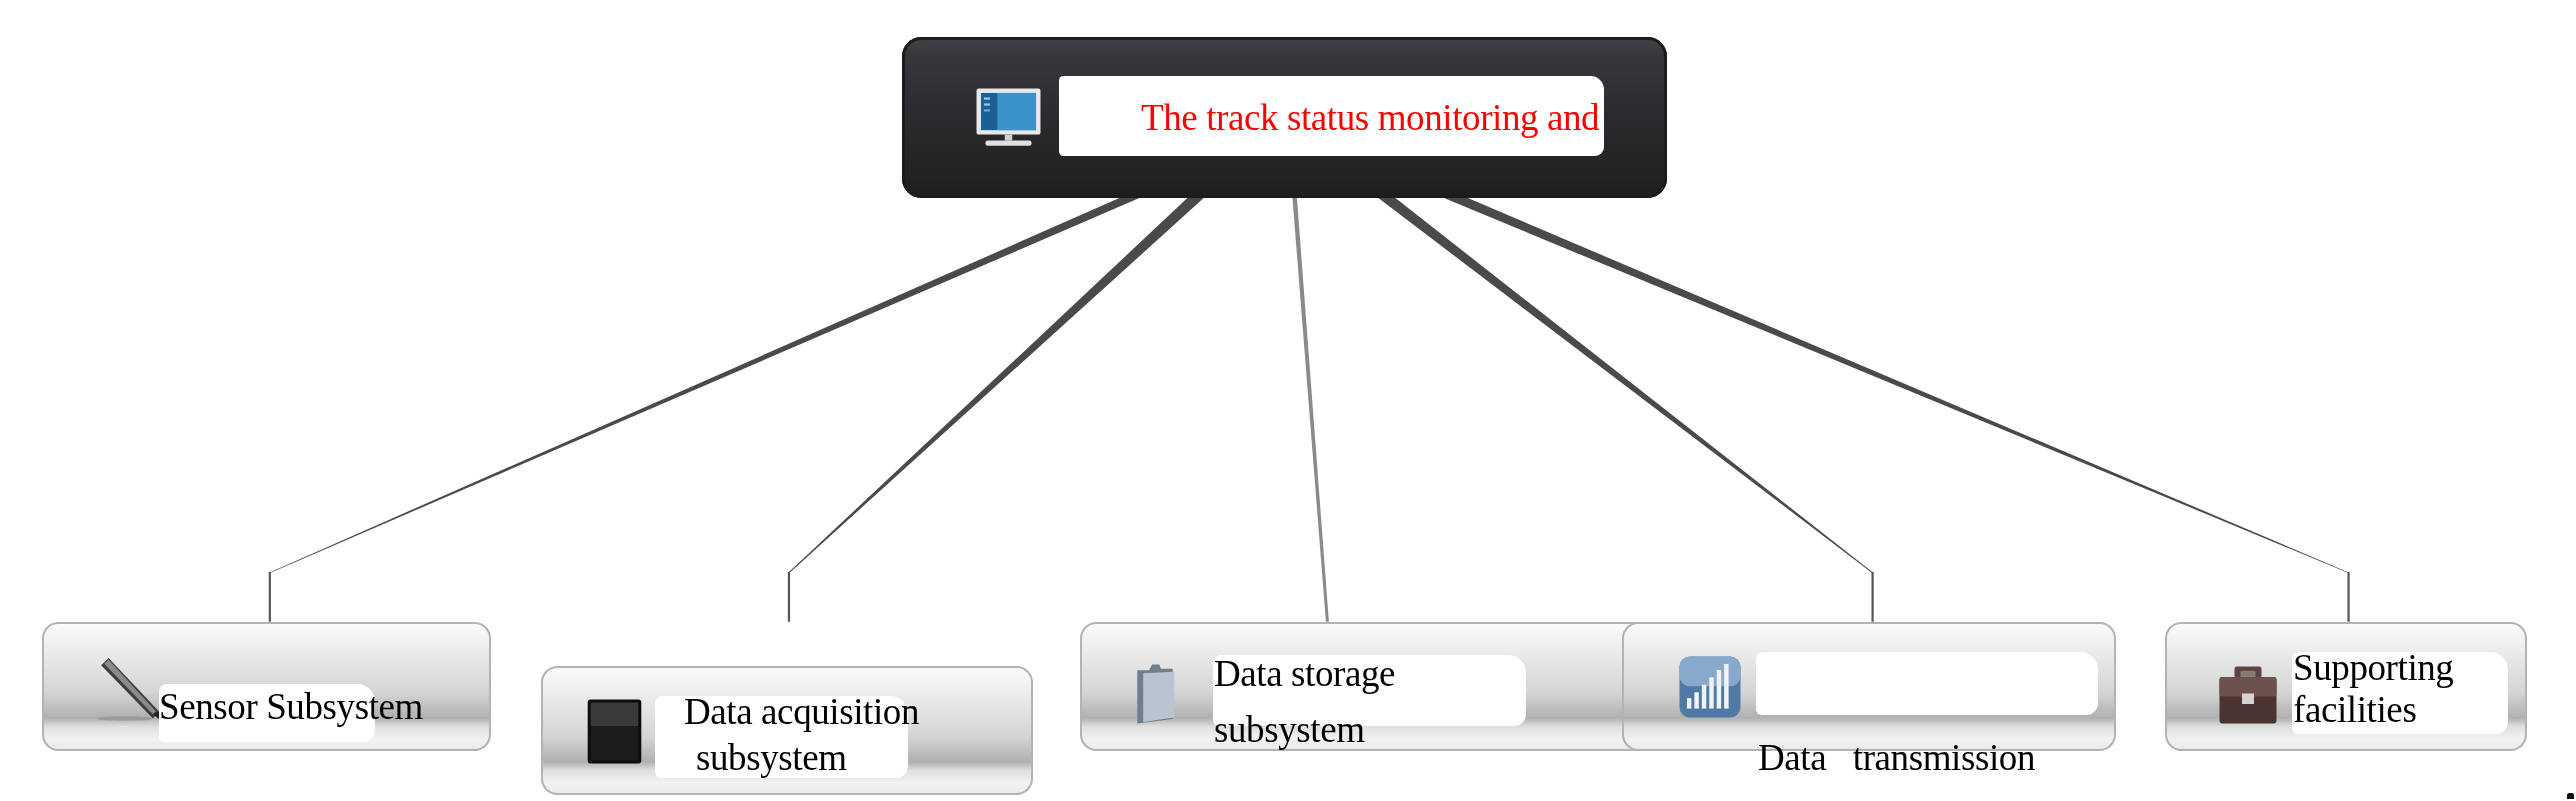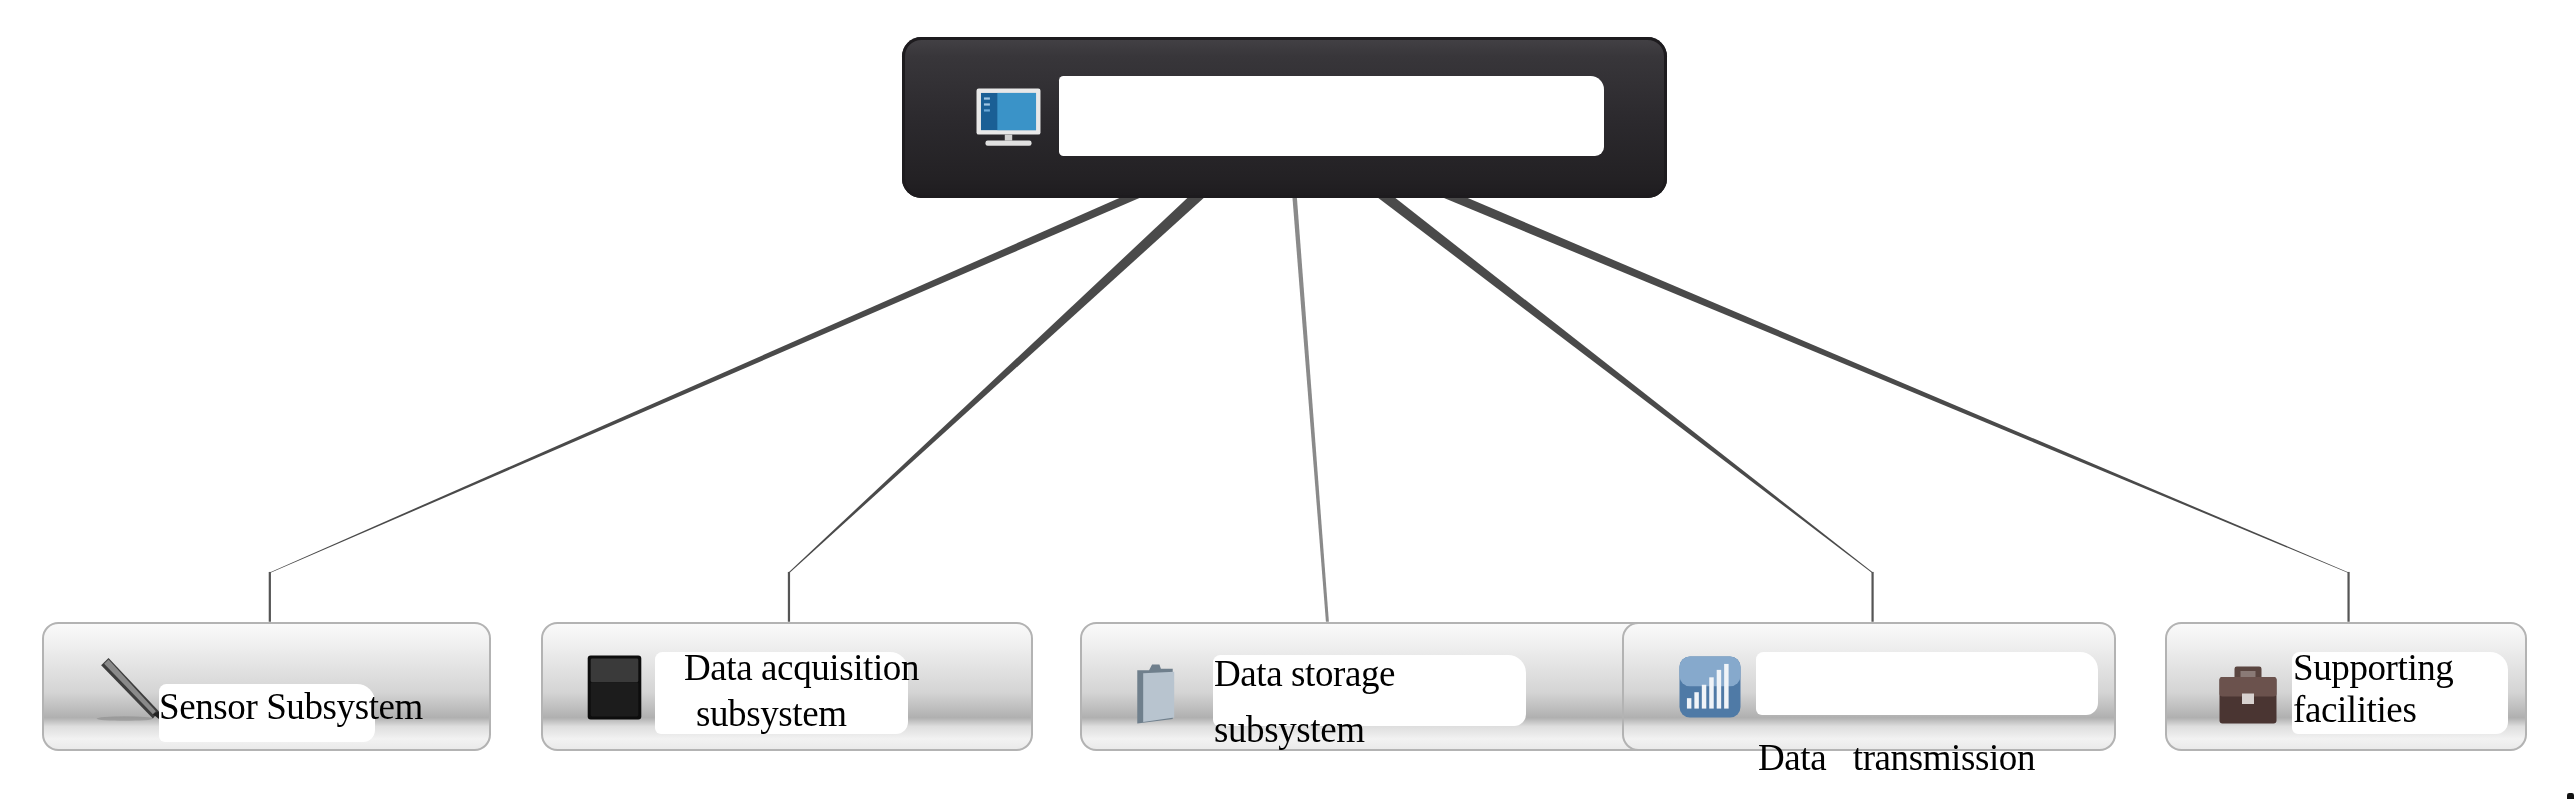--- a/index.html
+++ b/index.html
@@ -71,37 +71,38 @@
       <rect x="8" y="8" width="74" height="50" fill="#1a5f95"></rect>
       <rect x="30" y="8" width="52" height="50" fill="#3a93c8"></rect>
       <rect x="12" y="14" width="8" height="3" fill="#9fc6e4"></rect>
       <rect x="12" y="22" width="8" height="3" fill="#9fc6e4"></rect>
       <rect x="12" y="30" width="8" height="3" fill="#6aa8d8"></rect>
       <rect x="40" y="64" width="10" height="8" fill="#d0d0d0"></rect>
       <rect x="14" y="72" width="62" height="7" rx="3" fill="#e0e0e0"></rect>
     </svg>
     <div class="patch"></div>
     <div class="title">
+      <div>The track status monitoring and</div>
     </div>
   </div>
 
   <div class="child-node" style="left:42px; width:449px;">
     <svg class="icon" style="left:51px; top:31px; width:67px; height:68px;" viewBox="0 0 90 92">
       <ellipse cx="40" cy="86" rx="38" ry="3" fill="#8c8c8c" opacity="0.6"></ellipse>
       <polygon points="8,14 18,4 86,76 78,86" fill="#3d3d3d"></polygon>
       <polygon points="12,12 18,6 82,76 78,80" fill="#8a8a8a"></polygon>
       <polygon points="78,80 86,76 88,88" fill="#222"></polygon>
     </svg>
     <div class="patch" style="left:115px; top:60px; width:216px; height:58px;"></div>
     <div class="label" style="left:115px; top:60px;">
       <div>Sensor Subsystem</div>
     </div>
   </div>
 
-  <div class="child-node" style="left:541px; width:492px;">
+  <div class="child-node" style="left:541px; width:492px;margin-top:44px;">
     <svg class="icon" style="left:43px; top:30px; width:57px; height:67px;" viewBox="0 0 76 90">
       <rect x="2" y="2" width="72" height="86" rx="4" fill="#0d0d0d"></rect>
       <rect x="6" y="6" width="64" height="32" rx="2" fill="#3a3a3a"></rect>
       <rect x="6" y="38" width="64" height="46" rx="2" fill="#1c1c1c"></rect>
     </svg>
     <div class="patch" style="left:112px; top:28px; width:253px; height:82px;"></div>
     <div class="label" style="left:141px; top:21px;">
       <div>Data acquisition</div>
       <div style="padding-left:12px;">subsystem</div>
     </div>

